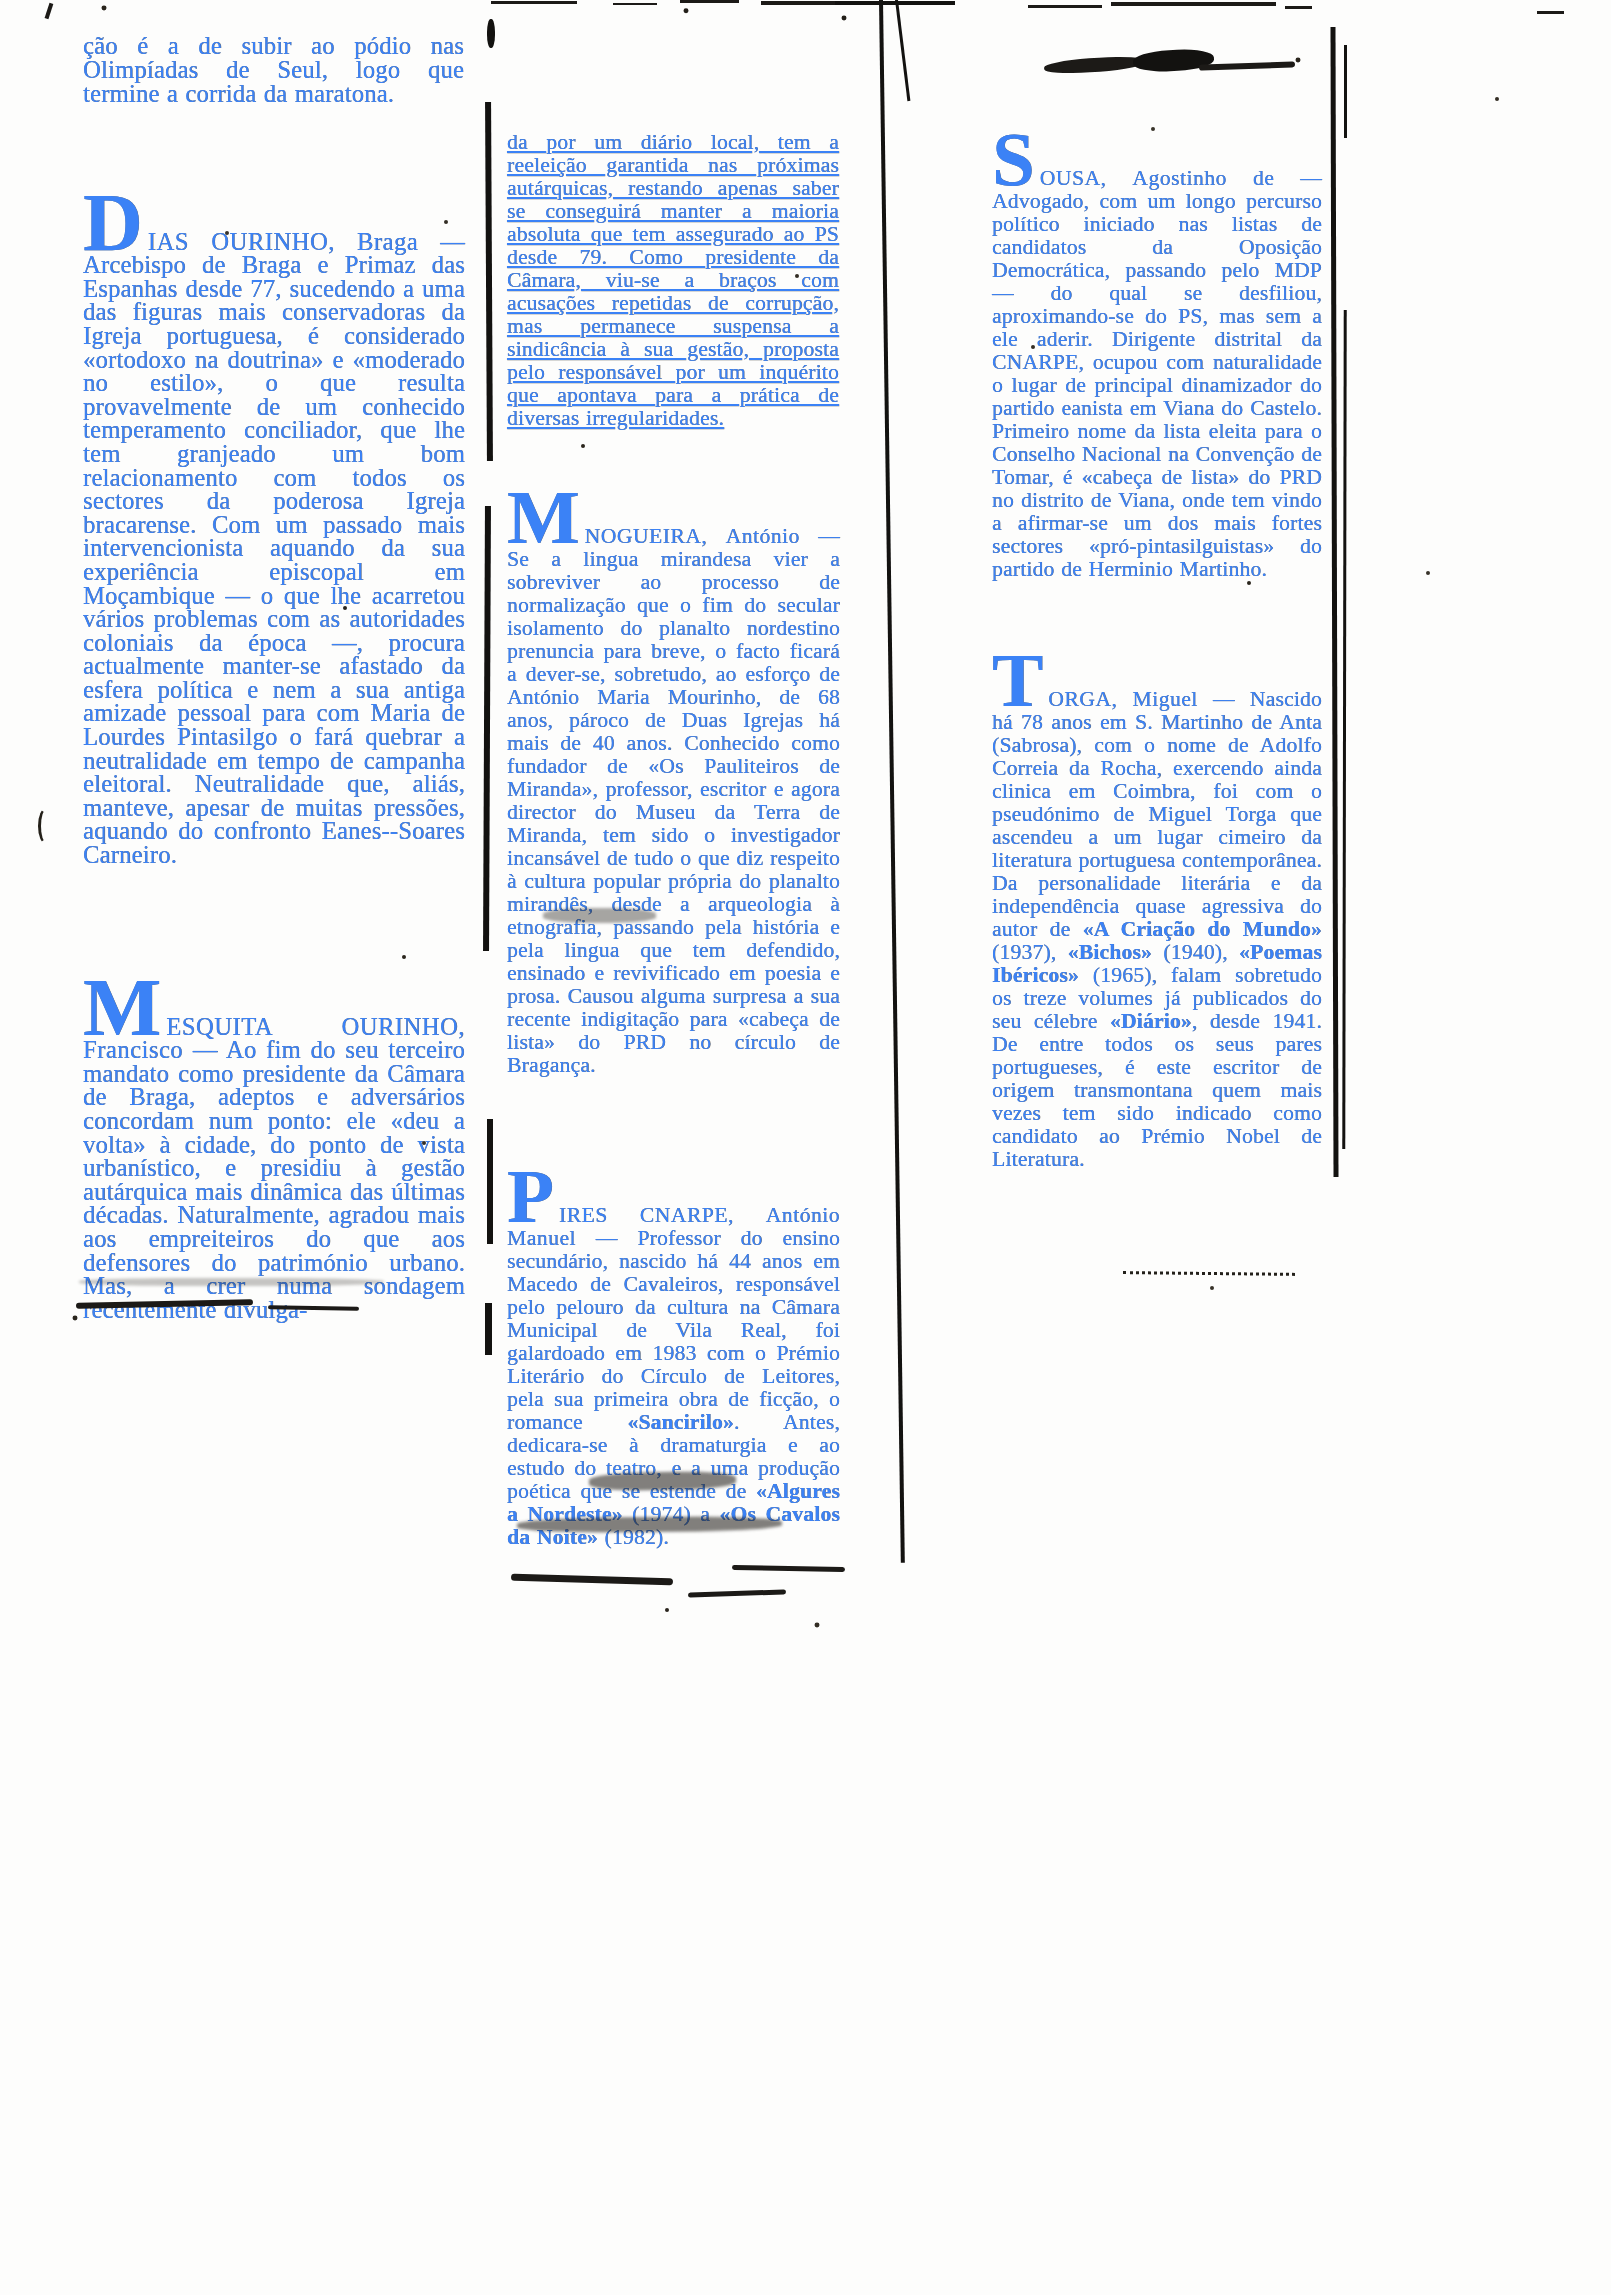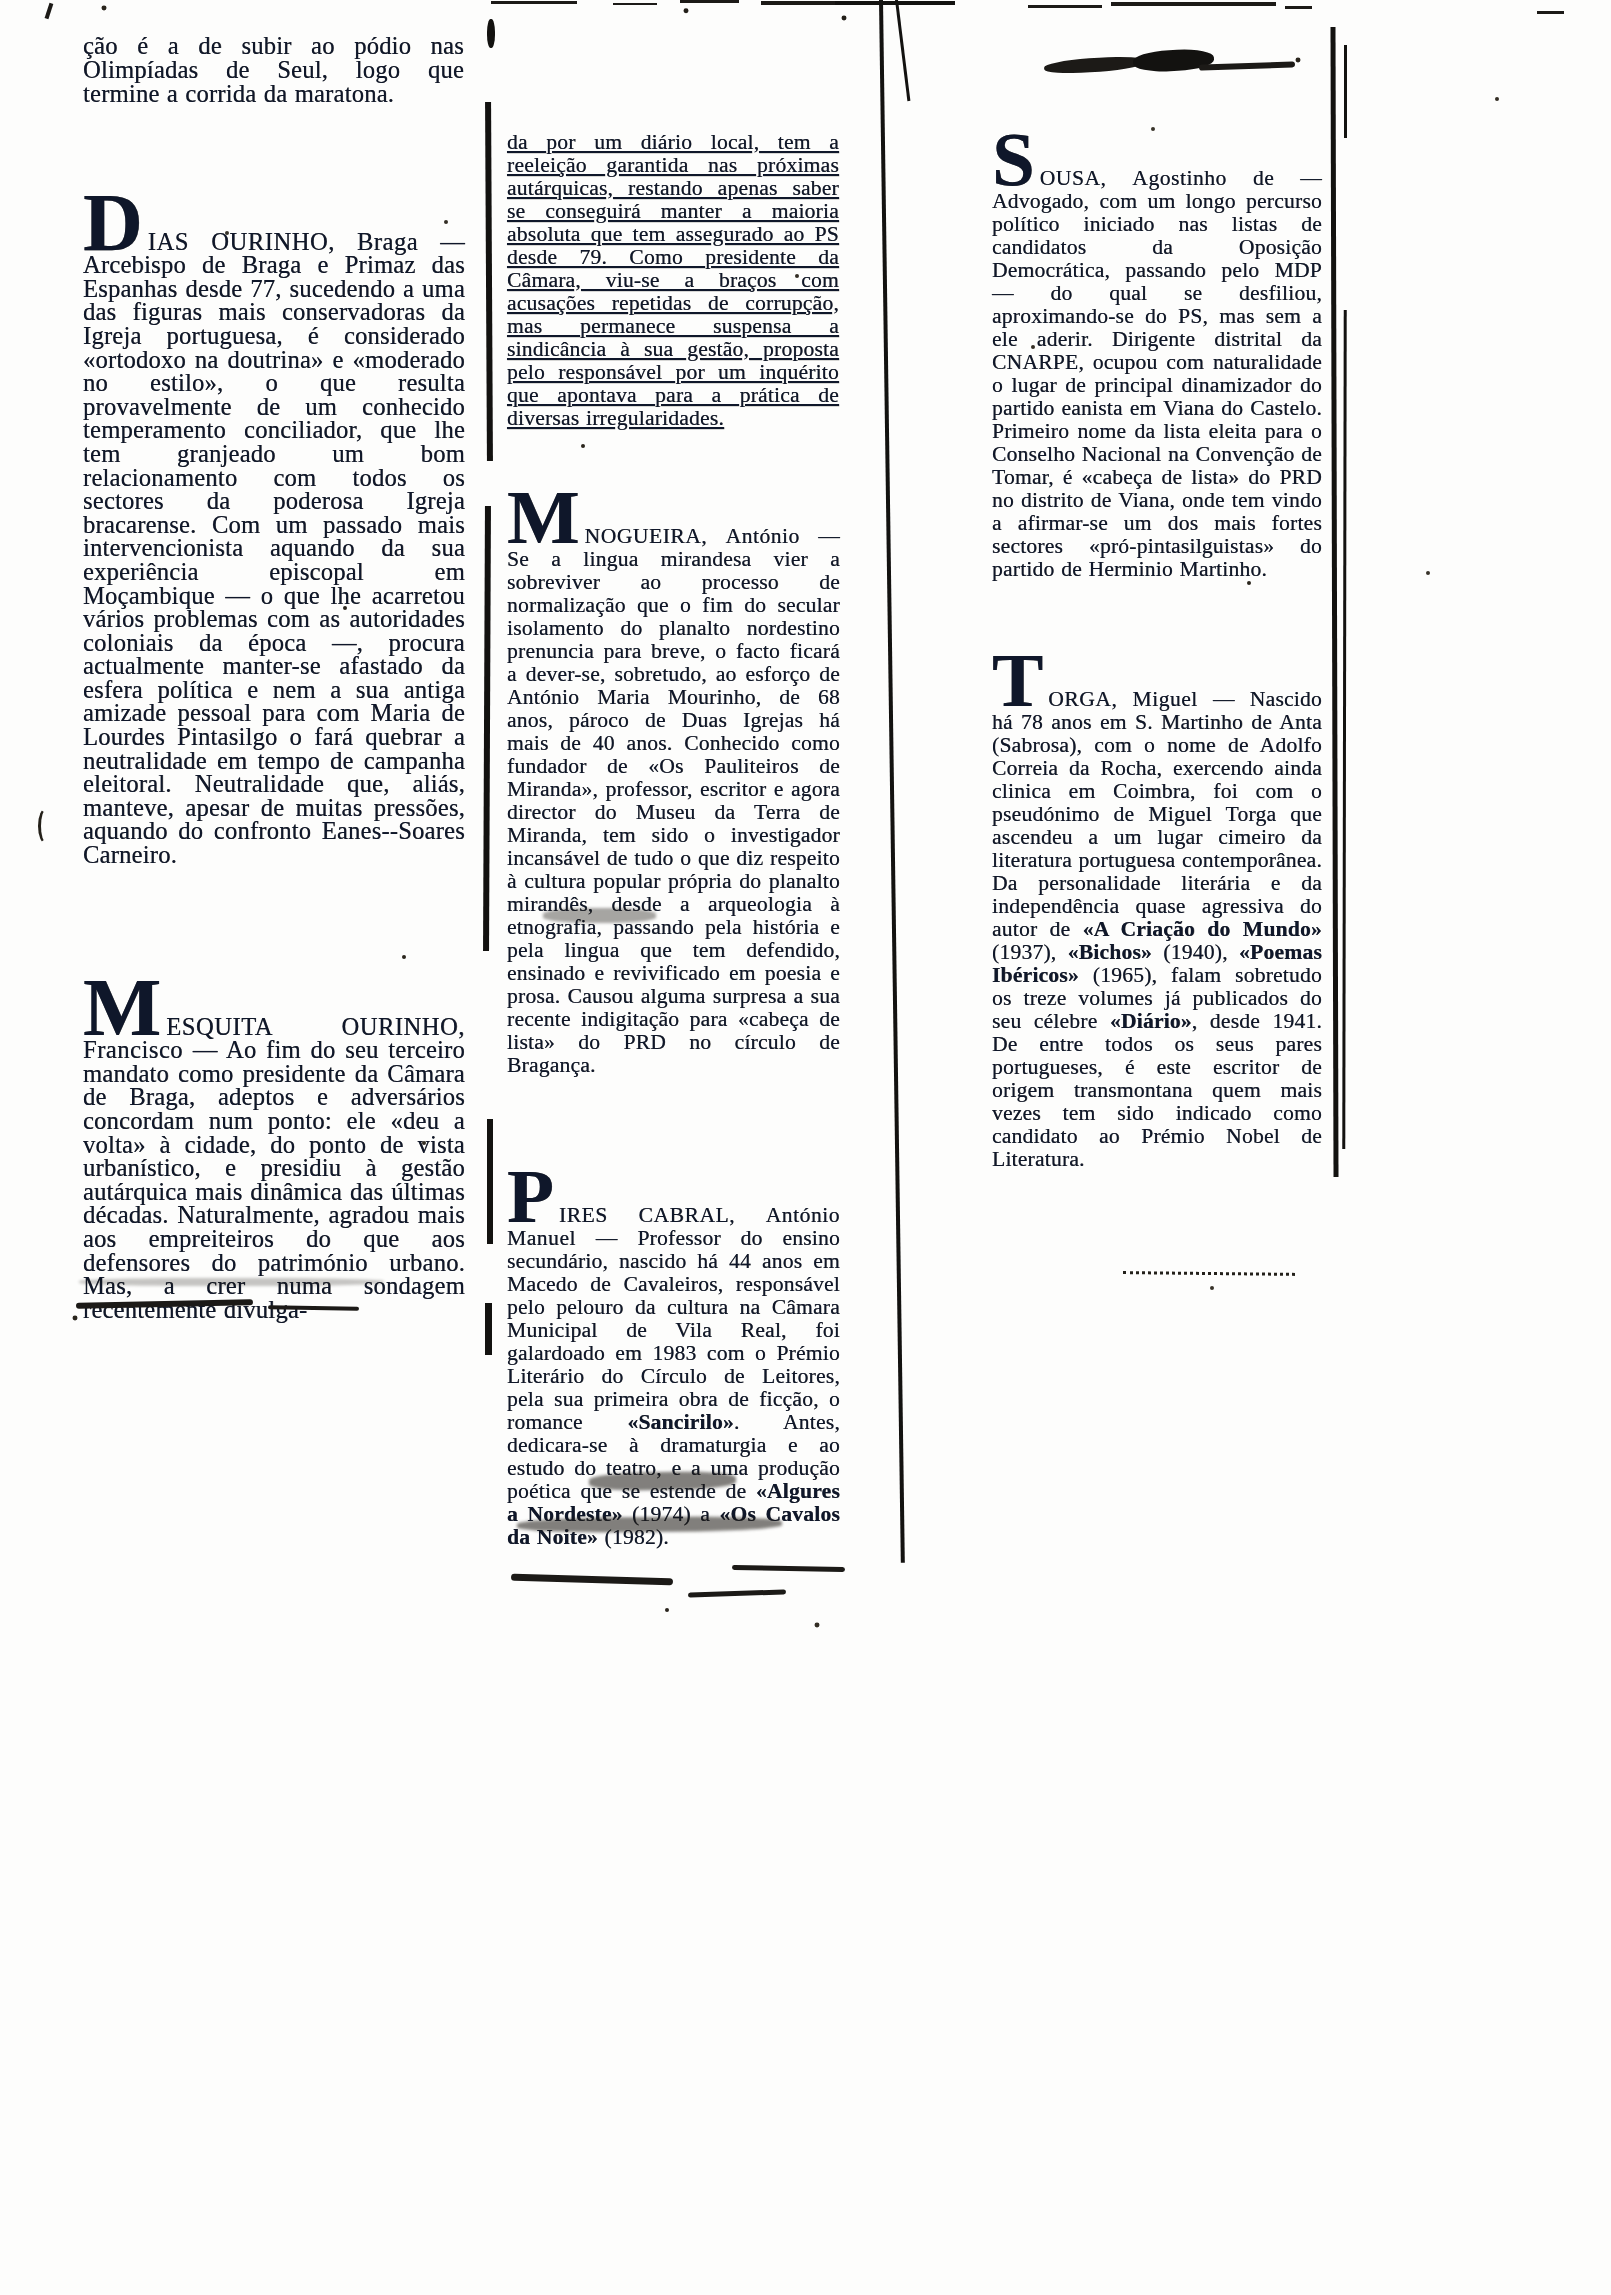--- a/index.html
+++ b/index.html
@@ -1,20 +1,20 @@
 <!DOCTYPE html>
 <html style="font-size:7.9px"><head>
 <meta charset="utf-8">
 <style>
   html,body{margin:0;padding:0;}
   body{width:1612px;height:2295px;background:#ffffff;font-family:"Liberation Serif","DejaVu Serif",serif;}
   .page{position:relative;width:1612px;height:2295px;background:#fdfdfc;overflow:hidden;color:#17130f;}
 
   
-  .block{position:absolute;text-align:justify;color:#0f172a;
+  .block{position:absolute;text-align:justify;color:#3b82f6;
          text-shadow:0.3px 0.3px 0 rgba(20,16,10,.55), -0.1px 0 0 rgba(20,16,10,.25);
          letter-spacing:0.2px;word-spacing:1px;}
   .c1{line-height:23.6px;font-size:24.6px;}
   .c23{line-height:23px;font-size:21.6px;}
   .cap{font-weight:bold;line-height:0;margin-right:4.9px;letter-spacing:0;}
   .c1 .cap{font-size:83px;}
   .c23 .cap{font-size:77px;}
   .nm{font-weight:normal;letter-spacing:0.5px;}
   .tx .b{font-weight:bold;}
 
@@ -65,21 +65,21 @@
     <span class="tx"><span>da por um diário local, tem a reeleição garantida nas próximas autárquicas, restando apenas saber se conseguirá manter a maioria absoluta que tem assegurado ao PS desde 79. Como presidente da Câmara, viu-se a braços com acusações repetidas de corrupção, mas permanece suspensa a sindicância à sua gestão, proposta pelo responsável por um inquérito que apontava para a prática de diversas irregularidades.</span></span>
   </p>
 
   <p class="block c23" style="left:507px;top:495px;width:333px;">
     <span class="cap">M</span><b class="nm">NOGUEIRA,</b>
     <b class="nm">António</b>
     <span class="tx"><span>— Se a lingua mirandesa vier a sobreviver ao processo de normalização que o fim do secular isolamento do planalto nordestino prenuncia para breve, o facto ficará a dever-se, sobretudo, ao esforço de António Maria Mourinho, de 68 anos, pároco de Duas Igrejas há mais de 40 anos. Conhecido como fundador de «Os Pauliteiros de Miranda», professor, escritor e agora director do Museu da Terra de Miranda, tem sido o investigador incansável de tudo o que diz respeito à cultura popular própria do planalto mirandês, desde a arqueologia à etnografia, passando pela história e pela lingua que tem defendido, ensinado e revivificado em poesia e prosa. Causou alguma surpresa a sua recente indigitação para «cabeça de lista» do PRD no círculo de Bragança.</span></span>
   </p>
 
   <p class="block c23" style="left:507px;top:1174px;width:333px;">
-    <span class="cap">P</span><b class="nm">IRES CABRAL,</b>
+    <span class="cap">P</span><b class="nm">IRES CNARPE,</b>
     <b class="nm">António Manuel</b>
     <span class="tx"><span>— Professor do ensino secundário, nascido há 44 anos em Macedo de Cavaleiros, responsável pelo pelouro da cultura na Câmara Municipal de Vila Real, foi galardoado em 1983 com o Prémio Literário do Círculo de Leitores, pela sua primeira obra de ficção, o romance </span><span class="b">«Sancirilo»</span><span>. Antes, dedicara-se à dramaturgia e ao estudo do teatro, e a uma produção poética que se estende de </span><span class="b">«Algures a Nordeste»</span><span> (1974) a </span><span class="b">«Os Cavalos da Noite»</span><span> (1982).</span></span>
   </p>
 
   <p class="block c23" style="left:992px;top:137px;width:330px;">
     <span class="cap">S</span><b class="nm">OUSA,</b>
     <b class="nm">Agostinho de</b>
     <span class="tx"><span>— Advogado, com um longo percurso político iniciado nas listas de candidatos da Oposição Democrática, passando pelo MDP — do qual se desfiliou, aproximando-se do PS, mas sem a ele aderir. Dirigente distrital da CNARPE, ocupou com naturalidade o lugar de principal dinamizador do partido eanista em Viana do Castelo. Primeiro nome da lista eleita para o Conselho Nacional na Convenção de Tomar, é «cabeça de lista» do PRD no distrito de Viana, onde tem vindo a afirmar-se um dos mais fortes sectores «pró-pintasilguistas» do partido de Herminio Martinho.</span></span>
   </p>
 

